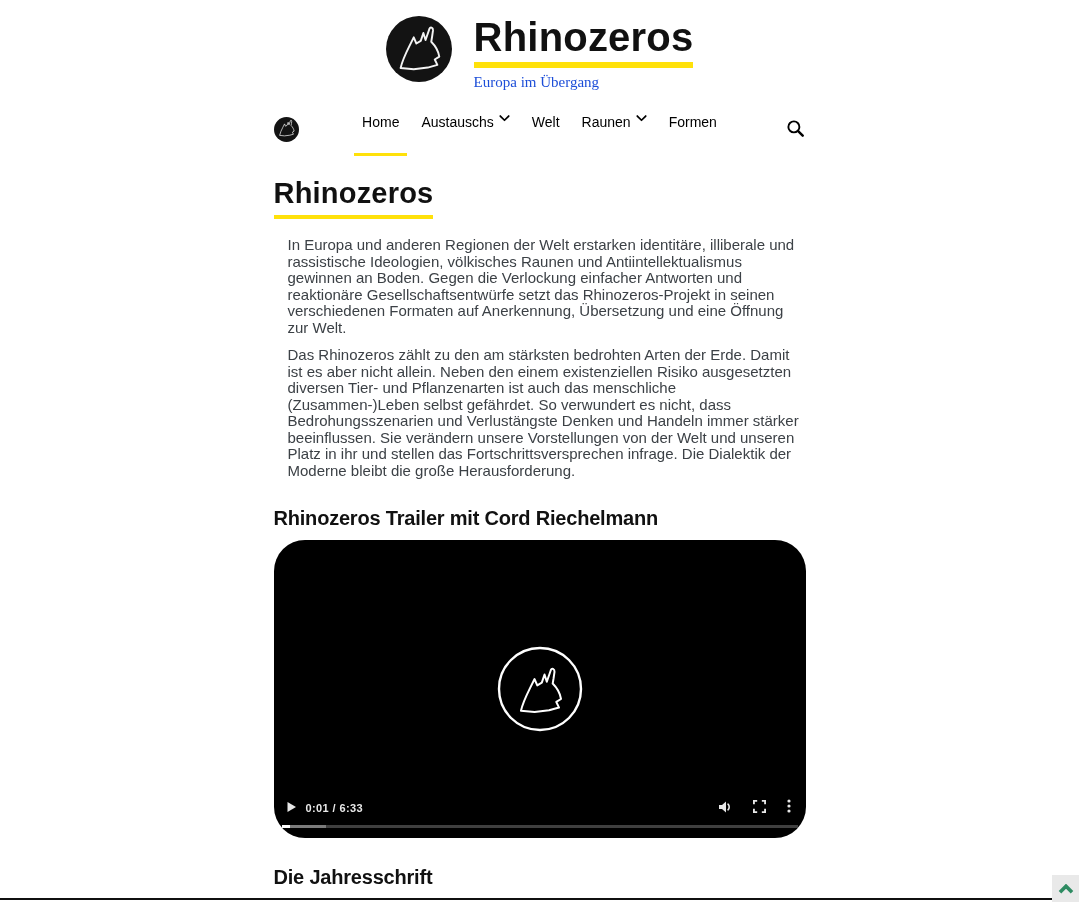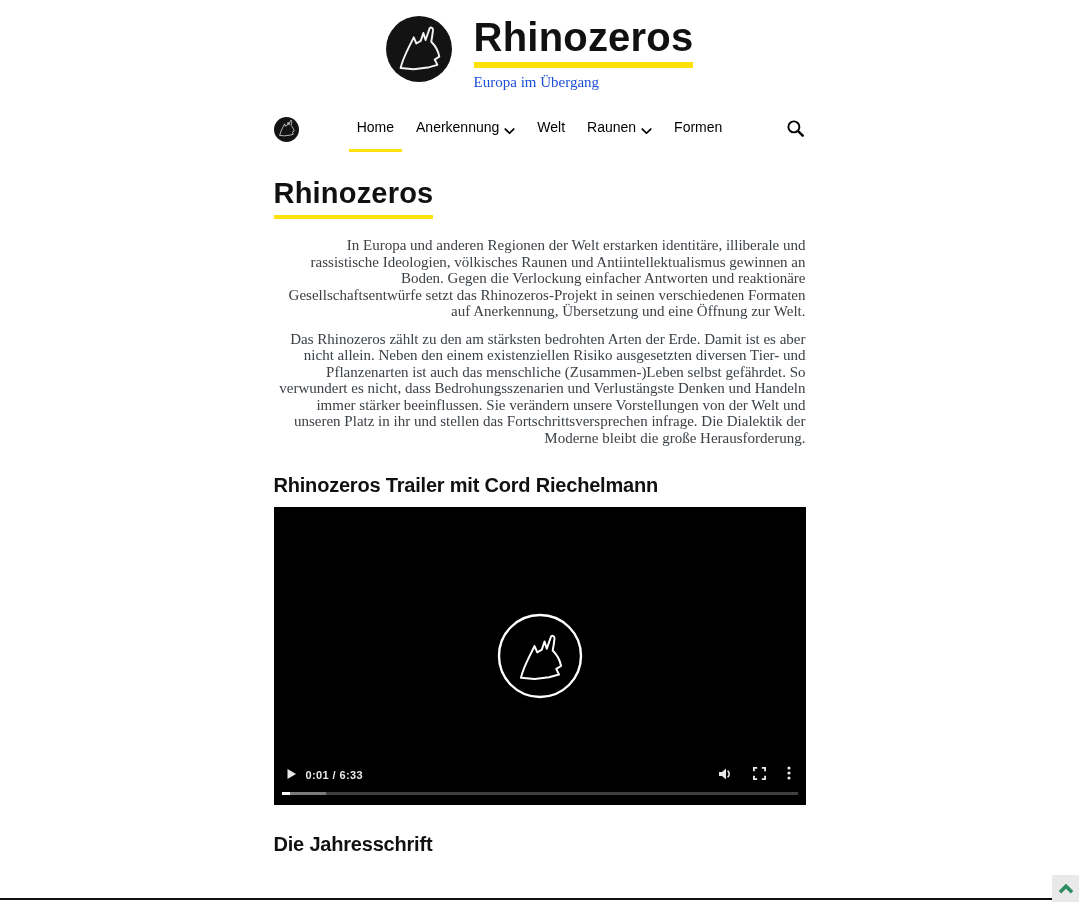--- a/index.html
+++ b/index.html
@@ -50,22 +50,22 @@
   .nav-logo{
     position:absolute;left:1px;top:2px;
     width:25px;height:25px;border-radius:50%;
     background:#131313;color:#f4f4f4;
     display:flex;align-items:center;justify-content:center;cursor:pointer;
   }
   .nav-logo svg{width:21px;height:21px;}
   .nav-menu{margin:0 auto;display:flex;align-items:center;gap:22px;}
   .nav-item{
     font-size:14px;color:#000;cursor:pointer;
-    position:relative;padding:6px 0 17px;
-    display:flex;align-items:flex-end;gap:5px;white-space:nowrap;
+    position:relative;padding:6px 0 26px;
+    display:flex;align-items:flex-start;gap:5px;white-space:nowrap;
   }
   .nav-item.active::after{
     content:"";position:absolute;left:-8px;right:-8px;bottom:0;
     height:3px;background:var(--accent);
   }
   .chev{display:inline-flex;margin-top:1px;}
   .search-btn{
     position:absolute;right:0;top:4px;cursor:pointer;
     width:22px;height:22px;display:flex;align-items:center;justify-content:center;
   }
@@ -73,34 +73,33 @@
   
   .content{width:532px;margin:28px auto 0;}
   .page-title{
     margin:0;font-size:29px;font-weight:bold;color:#111;
     display:inline-block;padding-bottom:5px;
     border-bottom:4px solid var(--accent);
     letter-spacing:0.2px;
   }
   .intro{margin-top:18px;}
   .body-text{
-    font-family:Liberation Serif, serif;
+    font-family:Liberation Sans, sans-serif;
     font-size:15px;line-height:16.5px;color:var(--body-text);
-    margin:0 0 11px 4px;
-    text-align:right;
+    margin:0 0 11px 14px;
   }
   .section-heading{
     font-size:20px;font-weight:bold;color:#111;
     margin:28px 0 10px 0;letter-spacing:-0.2px;
   }
 
   
   .video-player{
     width:532px;height:298px;background:#000;
-    position:relative;margin-top:1px;
+    position:relative;margin-top:1px;border-radius:31px;
   }
   .video-logo{
     position:absolute;left:50%;top:50%;
     transform:translate(-50%,-50%);
     width:86px;height:86px;color:#fff;
   }
   .video-controls{position:absolute;left:0;right:0;bottom:10px;}
   .controls-row{
     display:flex;align-items:center;
     padding:0 15px 0 12px;height:18px;
@@ -163,21 +162,21 @@
         <svg viewBox="0 0 64 64" width="21" height="21">
             <use href="#rhino-head"></use>
           </svg>
       </span>
     </div>
     <div class="nav-menu">
       <div class="nav-item active">
         <span>Home</span>
       </div>
       <div class="nav-item">
-        <span>Anerkennung</span>
+        <span>Austauschs</span>
         <span class="chev">
           <svg width="11" height="7" viewBox="0 0 12 8">
               <path d="M1.2 1.2 L6 6 L10.8 1.2" fill="none" stroke="#000" stroke-width="2" stroke-linecap="round" stroke-linejoin="round"></path>
             </svg>
         </span>
       </div>
       <div class="nav-item">
         <span>Welt</span>
       </div>
       <div class="nav-item">

